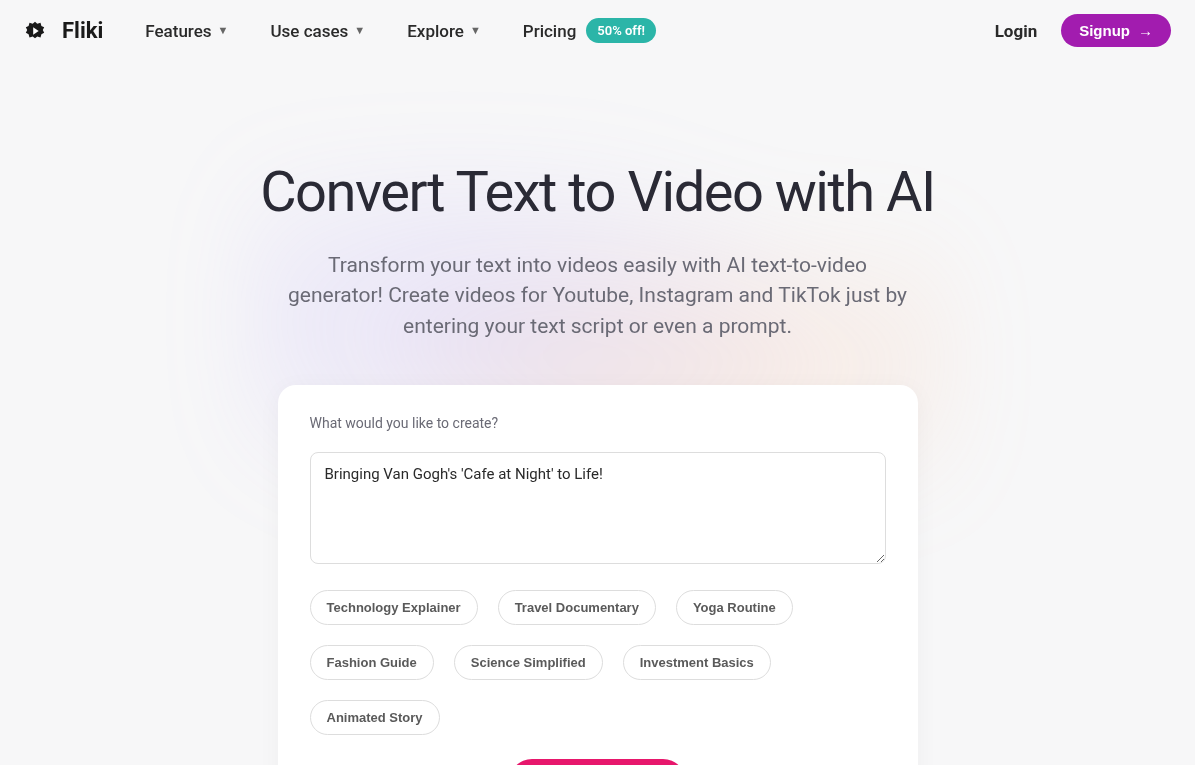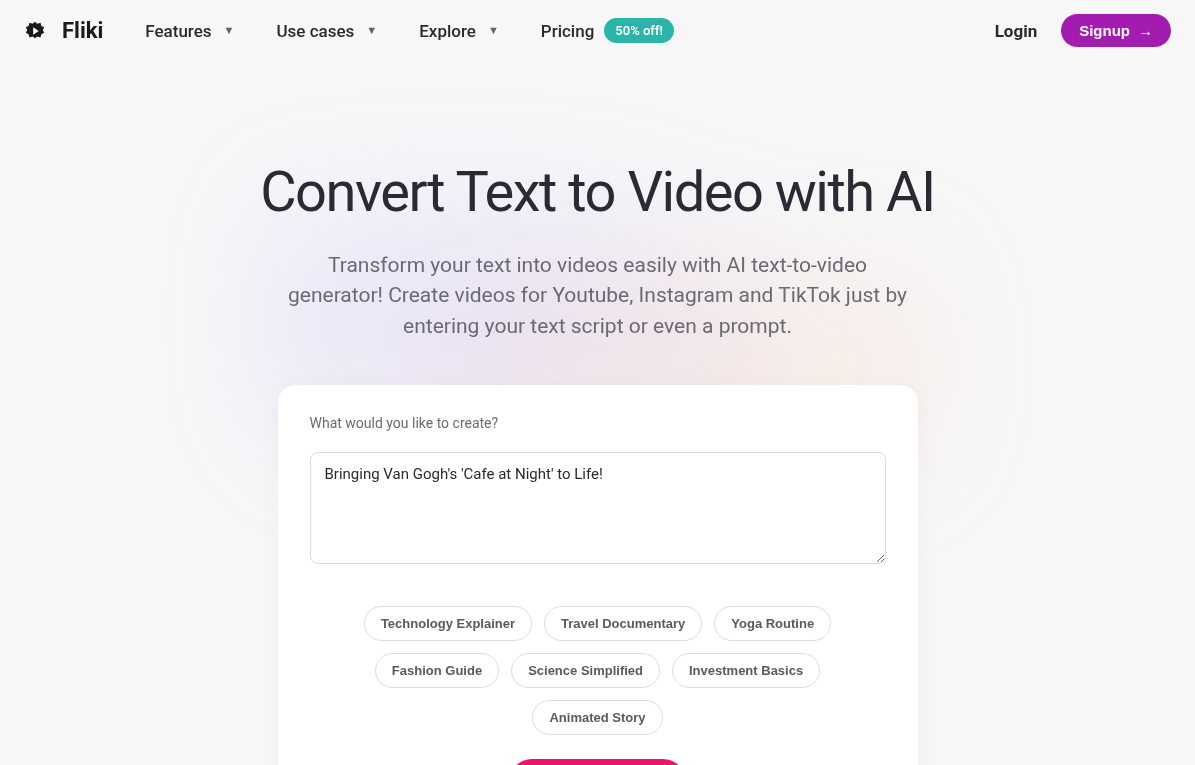--- a/index.html
+++ b/index.html
@@ -48,21 +48,21 @@
     
     .nav {
       display: flex;
       align-items: center;
       gap: 42px;
     }
     
     .nav-item {
       display: flex;
       align-items: center;
-      gap: 12px;
+      gap: 6px;
       font-size: 17px;
       font-weight: 500;
       color: #2a2a2a;
       cursor: pointer;
     }
     
     .chevron {
       font-size: 11px;
       color: #666;
     }
@@ -180,29 +180,28 @@
     .card-textarea {
       width: 100%;
       min-height: 112px;
       border: 1px solid #ddd;
       border-radius: 8px;
       padding: 12px 14px;
       font-size: 15px;
       font-family: inherit;
       color: #2a2a2a;
       resize: both;
-      margin-bottom: 38px;
+      margin-bottom: 22px;
     }
     
     .chips {
       display: flex;
       flex-wrap: wrap;
-      gap: 12px;
+      gap: 20px;
       margin-bottom: 24px;
-      justify-content: center;
     }
     
     .chip {
       border: 1px solid #ddd;
       background: white;
       color: #5a5a5a;
       font-size: 13px;
       font-weight: 600;
       padding: 9px 16px;
       border-radius: 20px;

